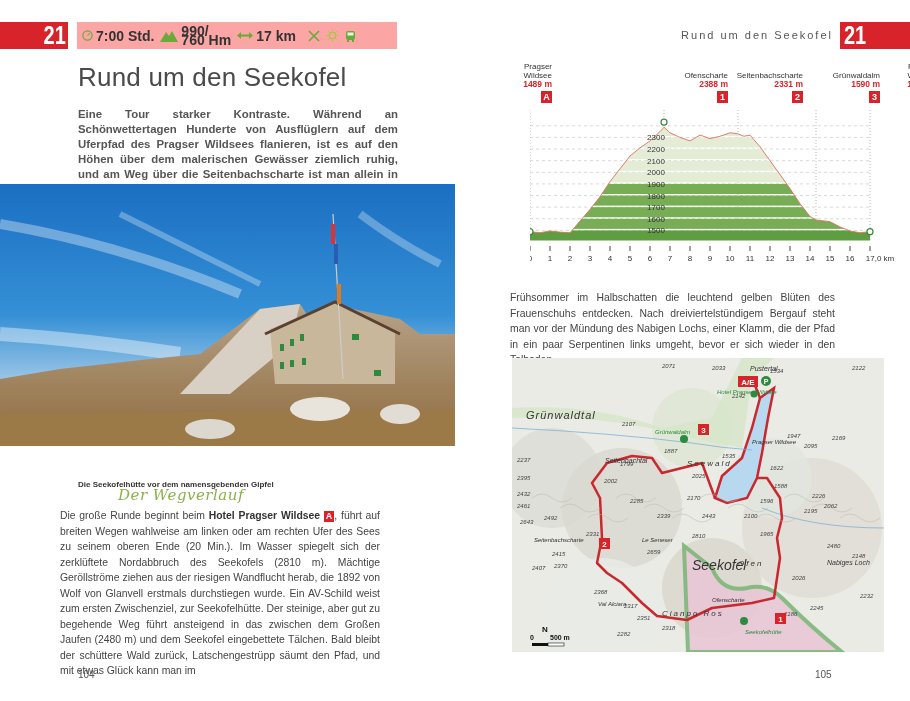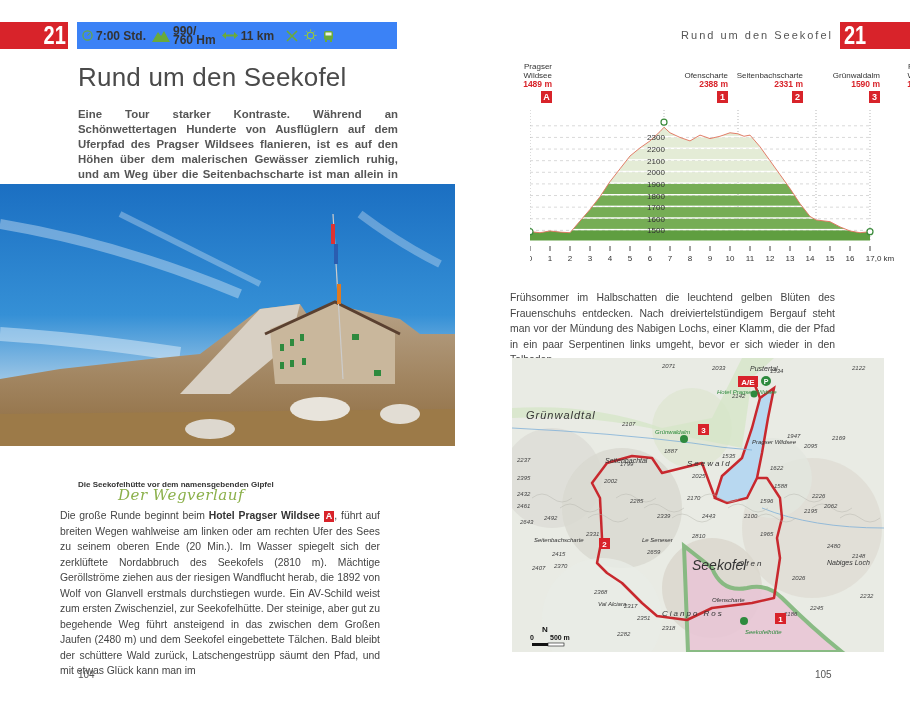--- a/index.html
+++ b/index.html
@@ -9,21 +9,21 @@
   .page-left { position: absolute; left: 0; top: 0; width: 455px; height: 701px; }
   .page-right { position: absolute; left: 455px; top: 0; width: 455px; height: 701px; }
 
   
   .tab-left { position: absolute; left: 0; top: 22px; width: 68px; height: 27px; background: #d8232a; }
   .tab-left .num, .tab-right .num { position: absolute; top: 0; height: 27px; line-height: 27px; color: #fff; font-weight: bold; font-size: 25px; font-family: "Liberation Sans", sans-serif; transform: scaleX(0.8); }
   .tab-left .num { right: 2px; transform-origin: right center; }
   .tab-right { position: absolute; left: 385px; top: 22px; width: 70px; height: 27px; background: #d8232a; }
   .tab-right .num { left: 4px; transform-origin: left center; }
 
-  .info-bar { position: absolute; left: 77px; top: 22px; width: 320px; height: 27px; background: #3b82f6; display: flex; align-items: center; padding-left: 5px; gap: 6px; font-size: 12px; font-weight: bold; color: #333; }
+  .info-bar { position: absolute; left: 77px; top: 22px; width: 320px; height: 27px; background: #fca5a5; display: flex; align-items: center; padding-left: 5px; gap: 6px; font-size: 14px; font-weight: bold; color: #333; }
   .info-bar .item { display: flex; align-items: center; gap: 3px; }
   .info-bar .ascent { line-height: 9px; }
 
   .running-title { position: absolute; right: 77px; top: 29px; font-size: 11px; letter-spacing: 2px; color: #555; }
 
   .title { position: absolute; left: 78px; top: 62px; font-size: 26px; color: #4a4a4a; font-weight: normal; letter-spacing: 0.2px; }
   .lead { position: absolute; left: 78px; top: 107px; width: 320px; font-size: 11.4px; font-weight: bold; line-height: 15px; color: #555; text-align: justify; }
 
   .photo { position: absolute; left: 0; top: 184px; width: 455px; height: 262px; overflow: hidden;
     background: linear-gradient(180deg, #1f78c8 0%, #2f8ad2 35%, #5aa7de 60%, #a9cbe4 72%, #c8b89a 78%, #a8855a 90%, #8a6a44 100%); }
@@ -69,21 +69,21 @@
         </svg>
       <span class="ascent">
         <span>990/</span><br>
         <span>760 Hm</span>
       </span>
     </span>
     <span class="item">
       <svg width="16" height="9" viewBox="0 0 16 9">
           <path d="M0 4.5 L4 1 L4 3.5 L12 3.5 L12 1 L16 4.5 L12 8 L12 5.5 L4 5.5 L4 8 Z" fill="#6aaa3a"></path>
         </svg>
-      <span>11 km</span>
+      <span>17 km</span>
     </span>
     <svg width="12" height="12" viewBox="0 0 12 12" style="margin-left:6px">
         <path d="M1 1 L11 11 M11 1 L1 11" stroke="#6aaa3a" stroke-width="1.6"></path>
       </svg>
     <svg width="13" height="13" viewBox="0 0 14 14">
         <circle cx="7" cy="7" r="3.5" fill="none" stroke="#9acd32" stroke-width="1.2"></circle>
         <g stroke="#9acd32" stroke-width="1">
           <path d="M7 0.5V2.5M7 11.5V13.5M0.5 7H2.5M11.5 7H13.5M2.4 2.4L3.8 3.8M10.2 10.2L11.6 11.6M2.4 11.6L3.8 10.2M10.2 3.8L11.6 2.4"></path>
         </g>
       </svg>

